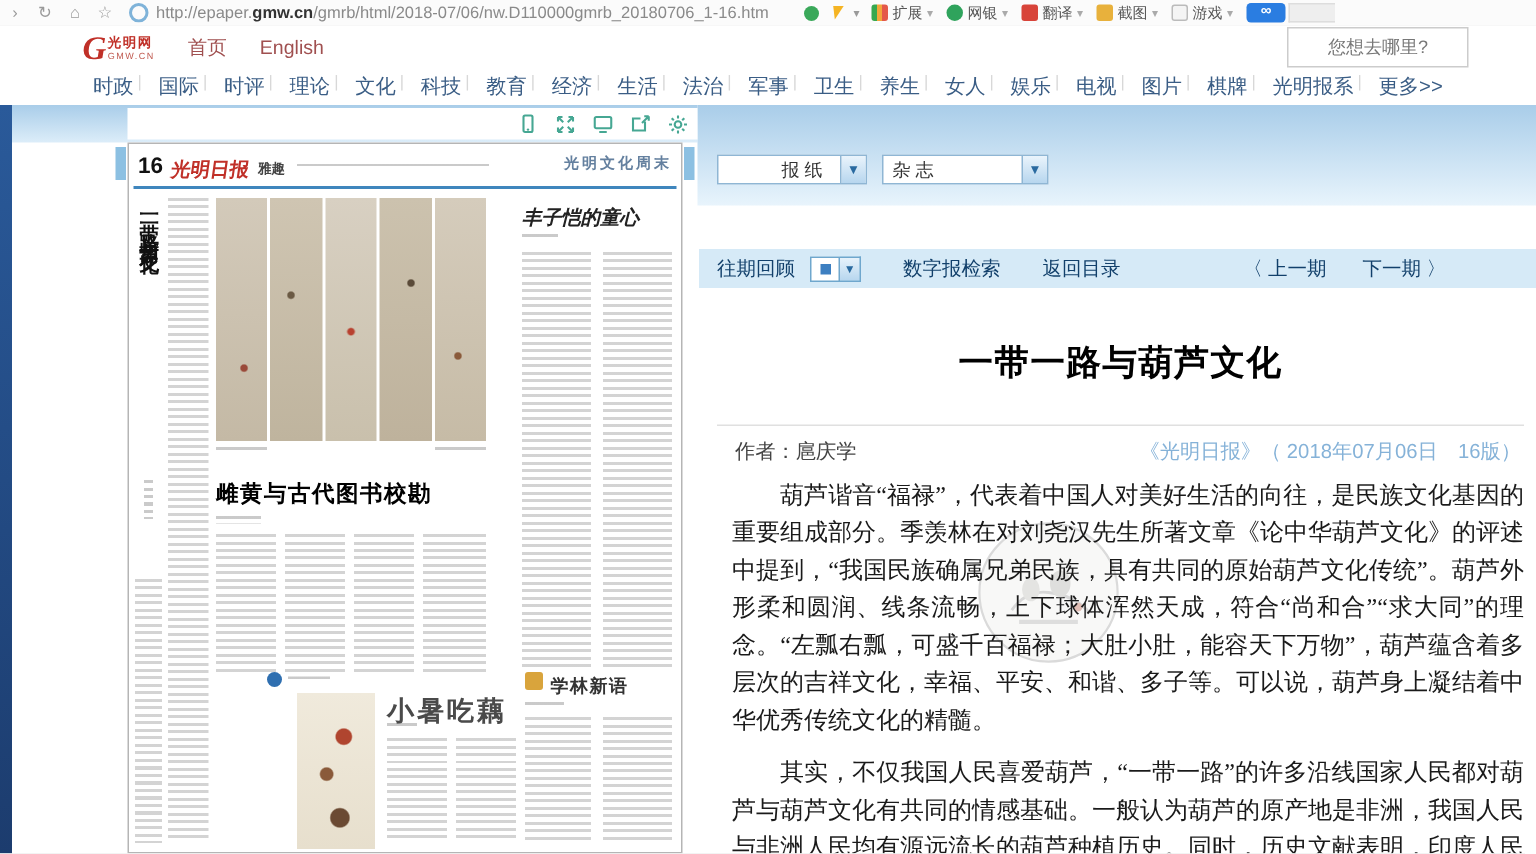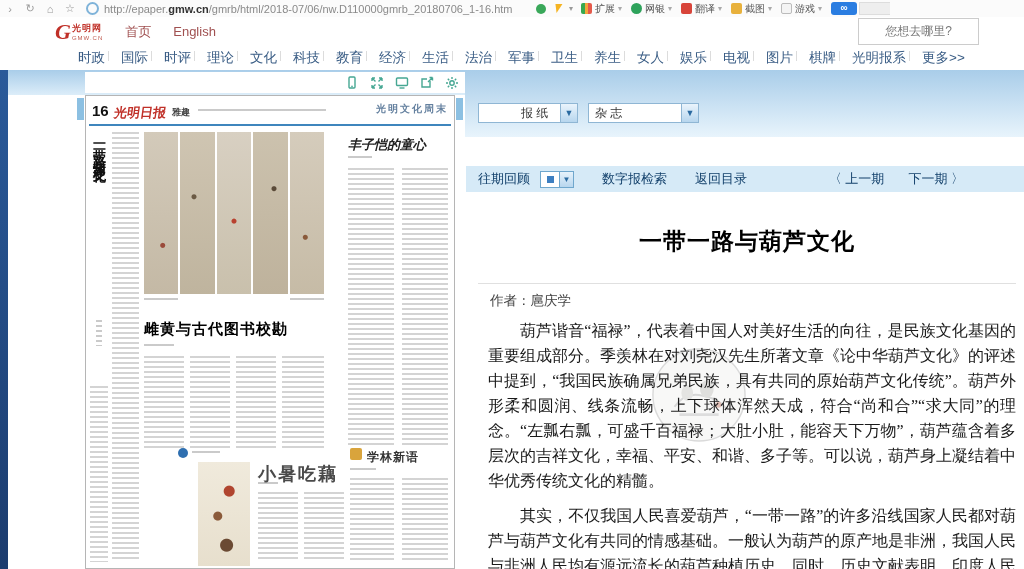--- a/index.html
+++ b/index.html
@@ -29,21 +29,21 @@
   #gmwlogo .g{font-family:"Liberation Serif",serif;font-style:italic;font-weight:bold;font-size:22px;color:#c03028;line-height:20px;}
   #gmwlogo .stack{display:flex;flex-direction:column;margin-left:1px;}
   #gmwlogo .nm{font-size:9px;color:#c03028;font-weight:bold;letter-spacing:1px;}
   #gmwlogo .sub{font-size:6px;color:#c05a50;letter-spacing:1px;}
   .hlink{font-size:13px;color:#a05050;margin-left:22px;cursor:pointer;text-decoration:none;}
   #gotobox{margin-left:auto;margin-right:45px;border:1px solid #ccc;background:#fff;color:#777;
     font-size:12px;padding:4px 26px;cursor:text;}
   
   #mainnav{left:0;top:46px;width:1024px;height:24px;background:#fff;display:flex;align-items:center;
     justify-content:space-between;padding:0 62px;box-sizing:border-box;}
-  #mainnav a{font-size:13.5px;color:#3a5d85;text-decoration:none;white-space:nowrap;position:relative;cursor:pointer;margin-left:16px;}
+  #mainnav a{font-size:13.5px;color:#3a5d85;text-decoration:none;white-space:nowrap;position:relative;cursor:pointer;}
   #mainnav a:not(:first-child)::before{content:"|";color:#d8d8d8;position:absolute;left:-14px;top:0;font-size:11px;}
   
   #leftbar{left:0;top:70px;width:8px;height:499px;background:linear-gradient(180deg,#2a5a9a,#1c3c6e);}
   #band-left{left:8px;top:70px;width:457px;height:25px;background:linear-gradient(180deg,#a9cde9,#dcedf9);}
   #band-right{left:465px;top:70px;width:559px;height:67px;background:linear-gradient(180deg,#a9cde9,#e8f4fc);}
   #pv-toolbar{left:85px;top:72px;width:380px;height:21px;background:#fff;display:flex;align-items:center;
     justify-content:flex-end;gap:11px;padding-right:6px;box-sizing:border-box;}
   .tool-ic{width:14px;height:14px;cursor:pointer;}
   .fliptab{width:7px;height:22px;background:#8cc0e2;cursor:pointer;}
   
@@ -284,20 +284,21 @@
       <span class="lk">〈 上一期</span>
       <span class="lk">下一期 〉</span>
     </span>
   </div>
 
   <div id="art-title" class="abs">一带一路与葫芦文化</div>
   <div id="art-divider" class="abs"></div>
   <div id="authorrow" class="abs">
     <span>作者：</span>
     <span>扈庆学</span>
+    <span class="src">《光明日报》（ 2018年07月06日　16版）</span>
   </div>
   <div id="artbody" class="abs">
     <svg id="watermark" viewBox="0 0 100 100">
       <circle cx="50" cy="50" r="47" fill="#f4f4f2" stroke="#bcbcbc" stroke-width="1.5"></circle>
       <path d="M25 62 q10 -14 25 -12 q18 2 28 14" fill="none" stroke="#b7b7b7" stroke-width="2"></path>
       <ellipse cx="38" cy="48" rx="6" ry="8" fill="#cfcfcb"></ellipse>
       <ellipse cx="58" cy="44" rx="7" ry="9" fill="#c6c6c2"></ellipse>
       <path d="M30 70 h40" stroke="#c2c2c2" stroke-width="3"></path>
       <circle cx="70" cy="60" r="3" fill="#c98a7a"></circle>
     </svg>

